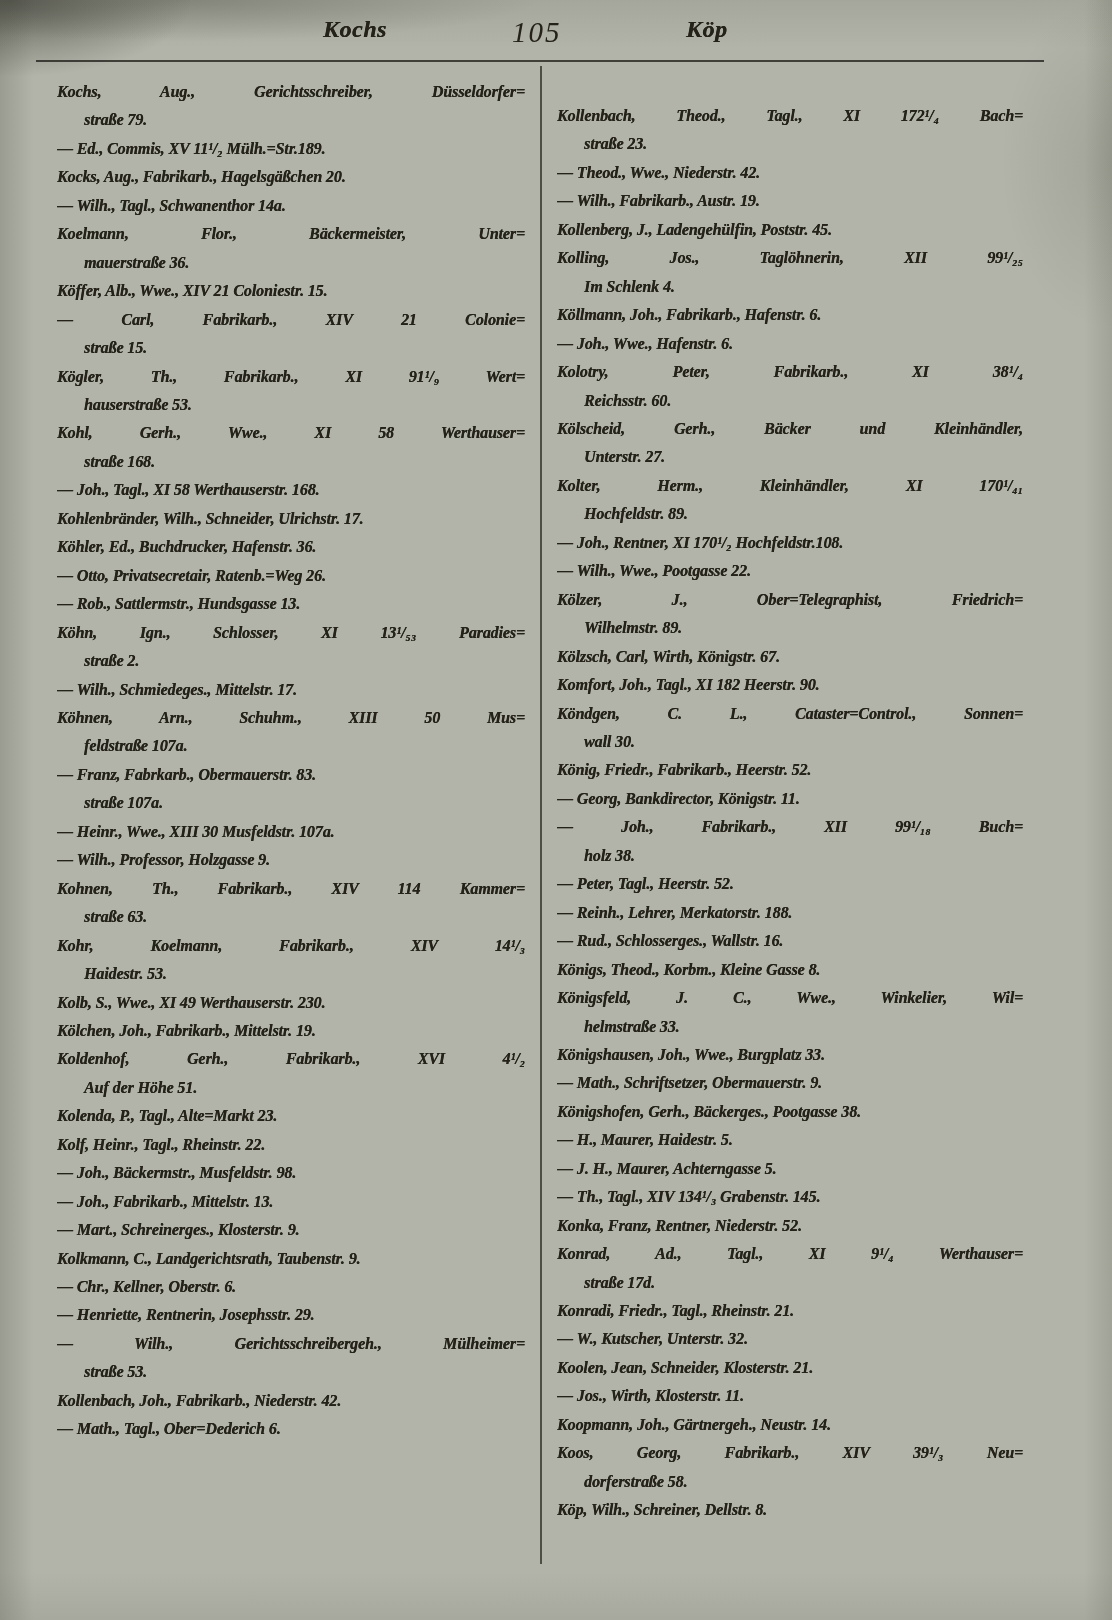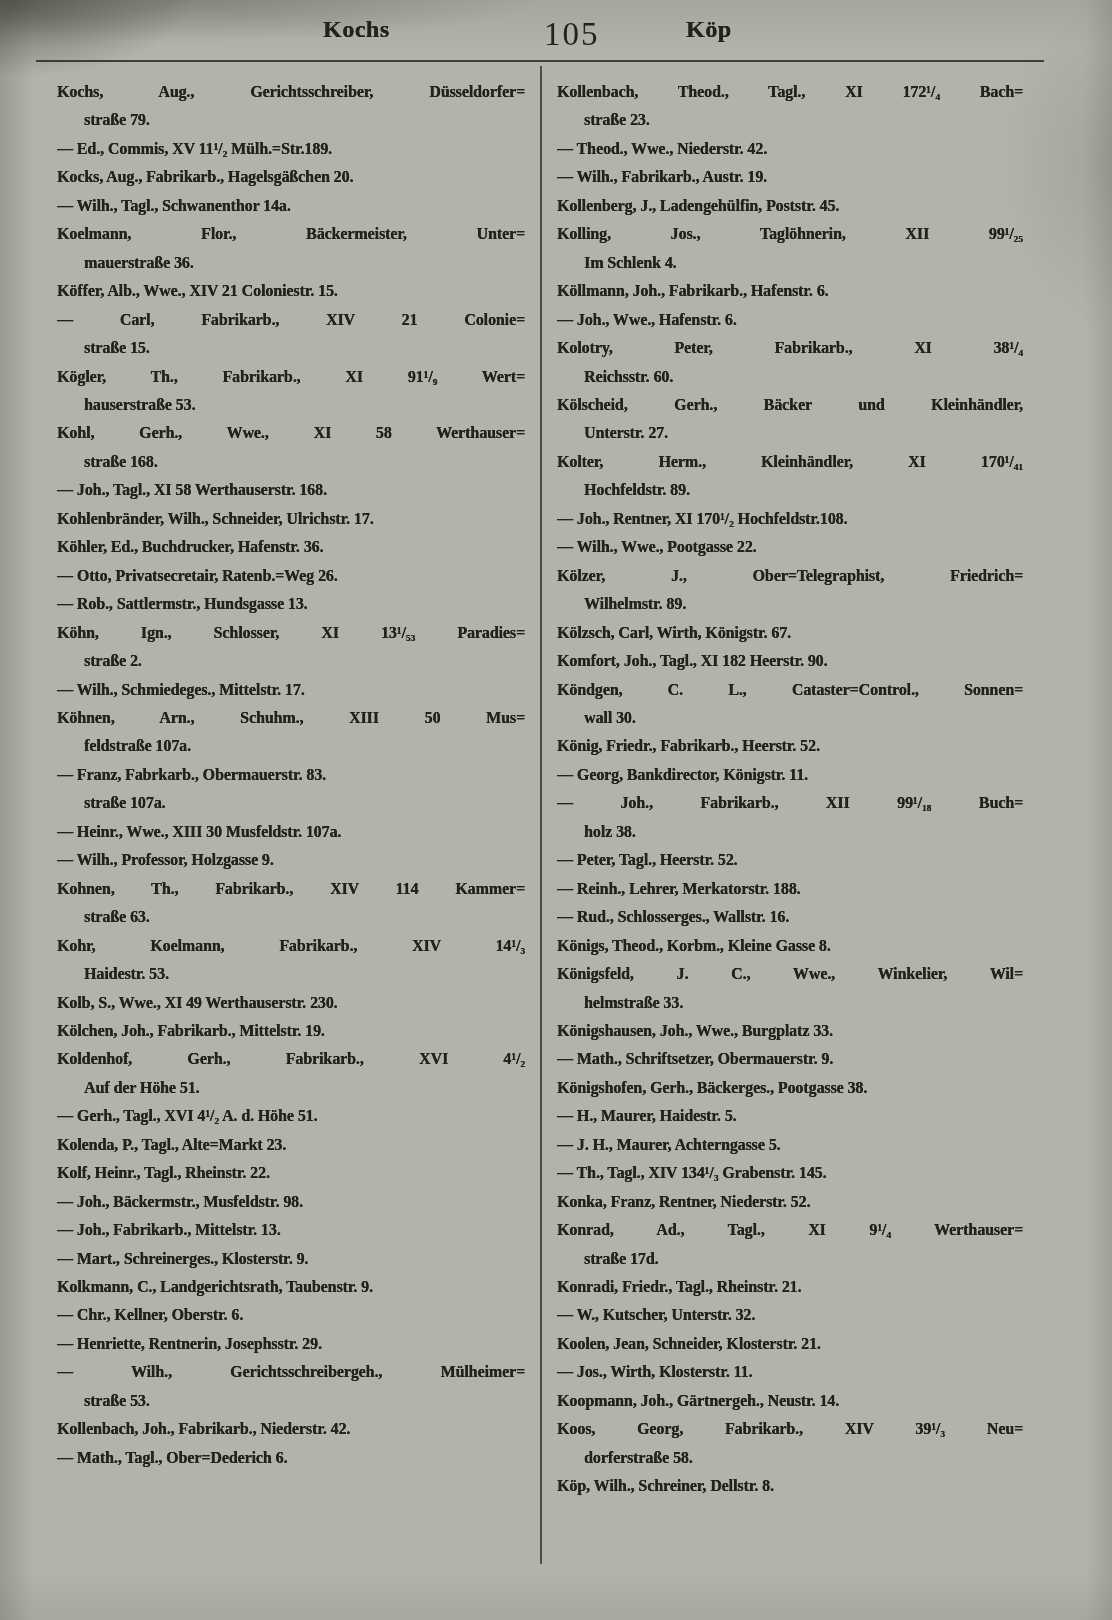--- a/index.html
+++ b/index.html
@@ -8,58 +8,59 @@
     width: 1112px; height: 1620px;
     background: #8f9187;
     font-family: "Liberation Serif", "DejaVu Serif", serif;
   }
   .page {
     position: relative;
     width: 1112px; height: 1620px;
     background: var(--paper, #b2b4a9);
     color: var(--ink, #242219);
     overflow: hidden;
+    font-style: italic;
   }
   .grime {
     position: absolute; inset: 0; pointer-events: none;
     background:
       radial-gradient(260px 110px at 1% 0%, rgba(40,40,33,.55), rgba(40,40,33,0) 70%),
       radial-gradient(480px 55px at 16% 0%, rgba(60,60,50,.32), rgba(60,60,50,0) 75%),
       radial-gradient(160px 240px at 100% 10%, rgba(70,70,58,.15), transparent 70%),
       linear-gradient(to right, rgba(70,70,58,.22), transparent 3%),
       linear-gradient(to left, rgba(70,70,58,.16), transparent 2.5%),
       linear-gradient(to bottom, rgba(70,70,58,.12), transparent 3%),
       linear-gradient(to top, rgba(70,70,58,.10), transparent 3%);
   }
   .header { position: absolute; top: 16px; left: 0; width: 100%; height: 40px; }
   .hk {
     position: absolute; top: 0;
     font-weight: bold; font-size: 24px; letter-spacing: .5px;
     text-shadow: 0.3px 0 0 currentColor;
   }
   .hk-left  { left: 323px; }
-  .hk-num   { left: 512px; font-weight: normal; font-size: 33px; letter-spacing: 2px; text-shadow: none; margin-left: 32px; }
+  .hk-num   { left: 512px; font-weight: normal; font-size: 29px; letter-spacing: 2px; text-shadow: none; }
   .hk-right { left: 686px; }
   .header-rule {
     position: absolute; left: 36px; top: 60px; width: 1008px; height: 2px;
     background: rgba(32,30,24,.78);
   }
   .divider {
     position: absolute; left: 540px; top: 66px; width: 2px; height: 1498px;
     background: rgba(32,30,24,.68);
   }
   .col {
     position: absolute; top: 78px;
     font-size: 16px; font-weight: bold;
     letter-spacing: -0.1px;
     text-shadow: 0.25px 0 0 currentColor;
     overflow: hidden;
   }
   .col-left  { left: 57px;  width: 468px; }
-  .col-right { left: 557px; width: 466px; }
+  .col-right { left: 557px; width: 466px; margin-top: 24px; }
   .line { line-height: 28.45px; min-height: 28.45px; }
   .cont { padding-left: 27px; }
   .just { text-align: justify; text-align-last: justify; }
 </style>
 </head>
 <body style="--paper: #b2b4a9; --ink: #242219;">
 
 <div class="page">
   <div class="grime"></div>
 
@@ -155,23 +156,20 @@
         <div class="line">Kolb, S., Wwe., XI 49 Werthauserstr. 230.</div>
       </div>
       <div class="entry">
         <div class="line">Kölchen, Joh., Fabrikarb., Mittelstr. 19.</div>
       </div>
       <div class="entry">
         <div class="line just">Koldenhof, Gerh., Fabrikarb., XVI 4¹/₂</div>
         <div class="line cont">Auf der Höhe 51.</div>
       </div>
       <div class="entry">
-        <div class="line">— Gerh., Tagl., XVI 4¹/₂ A. d. Höhe 51.</div>
-      </div>
-      <div class="entry">
         <div class="line">Kolenda, P., Tagl., Alte=Markt 23.</div>
       </div>
       <div class="entry">
         <div class="line">Kolf, Heinr., Tagl., Rheinstr. 22.</div>
       </div>
       <div class="entry">
         <div class="line">— Joh., Bäckermstr., Musfeldstr. 98.</div>
       </div>
       <div class="entry">
         <div class="line">— Joh., Fabrikarb., Mittelstr. 13.</div>

